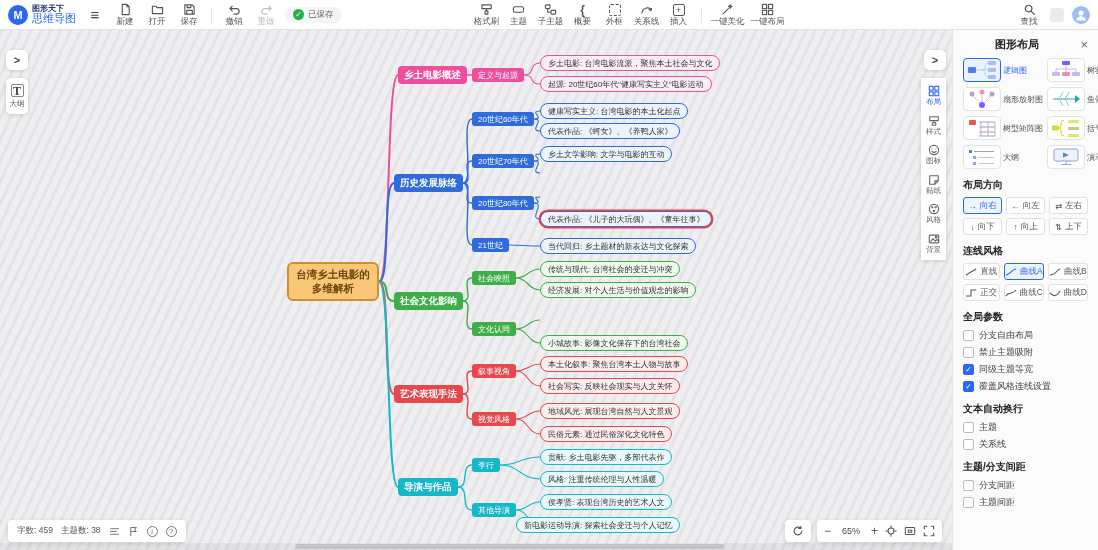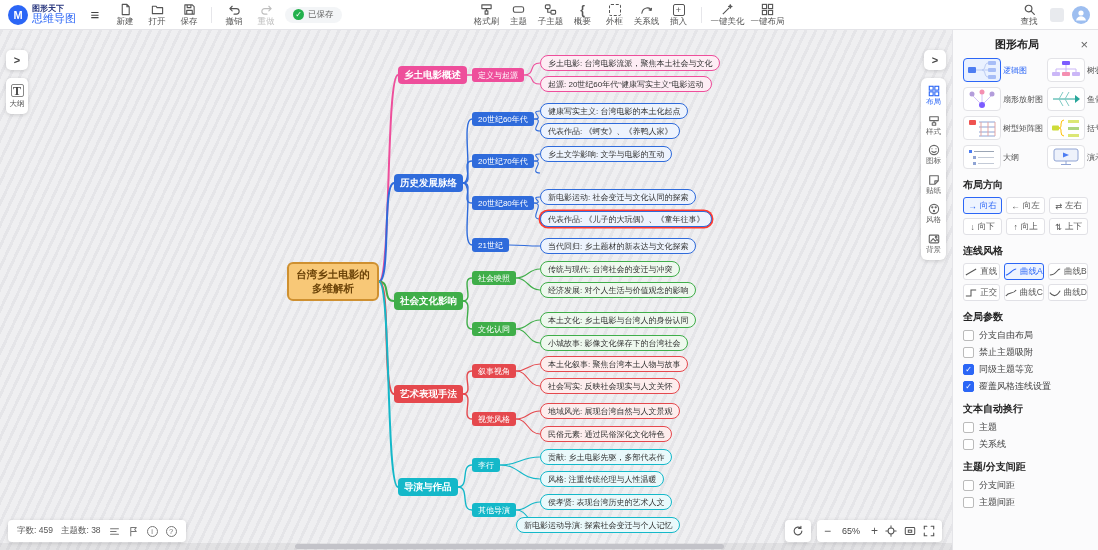--- a/index.html
+++ b/index.html
@@ -60,21 +60,21 @@
     box-shadow:0 1px 4px rgba(0,0,0,.15); z-index:5; display:flex; align-items:center;
     justify-content:center; cursor:pointer; color:#444;}
   .m-expand { left:6px; top:20px; width:22px; height:20px; font-size:11px; font-weight:bold;}
   .m-outline { left:6px; top:48px; width:22px; height:36px; flex-direction:column; gap:2px;}
   .m-outline .tico { font-family:"Liberation Serif",serif; font-weight:bold; font-size:12px;
     border:1px solid #888; border-radius:2px; width:13px; height:13px; line-height:12px; text-align:center;}
   .m-outline .olbl { font-size:7.5px; color:#555;}
   .p-collapse { right:6px; top:20px; width:22px; height:20px; font-size:11px; font-weight:bold; position:absolute;}
 
   .strip { position:absolute; right:6px; top:48px; width:25px; background:#fff;
-    border-radius:6px; box-shadow:0 1px 4px rgba(0,0,0,.15); z-index:5;
+    border-radius:0; box-shadow:0 1px 4px rgba(0,0,0,.15); z-index:5;
     display:flex; flex-direction:column; align-items:center; padding:7px 0; gap:9px;}
   .strip-item { display:flex; flex-direction:column; align-items:center; gap:1px;
     color:#666; cursor:pointer;}
   .strip-item .slbl { font-size:7.5px; line-height:1;}
   .strip-item.active { color:#2b66f6; }
 
   .statusbar { position:absolute; left:8px; bottom:8px; height:22px; background:#fff;
     border-radius:4px; box-shadow:0 1px 4px rgba(0,0,0,.15); z-index:5;
     display:flex; align-items:center; gap:8px; padding:0 9px; font-size:8.5px; color:#555;}
   .statusbar .sico { color:#777; display:flex; align-items:center; cursor:pointer;}
@@ -328,26 +328,24 @@
     <div class="node badge p4" style="left:472px;top:334px">叙事视角</div>
     <div class="node badge p4" style="left:472px;top:382px">视觉风格</div>
     <div class="node badge p5" style="left:472px;top:428px">李行</div>
     <div class="node badge p5" style="left:472px;top:473px">其他导演</div>
 
     <div class="node leaf p1" style="left:540px;top:25px">乡土电影: 台湾电影流派，聚焦本土社会与文化</div>
     <div class="node leaf p1" style="left:540px;top:46px">起源: 20世纪60年代“健康写实主义”电影运动</div>
     <div class="node leaf p2" style="left:540px;top:73px">健康写实主义: 台湾电影的本土化起点</div>
     <div class="node leaf p2" style="left:540px;top:93px">代表作品: 《蚵女》、《养鸭人家》</div>
     <div class="node leaf p2" style="left:540px;top:116px">乡土文学影响: 文学与电影的互动</div>
-    <div class="node leaf p2" style="left:540px;top:159px">新电影运动: 社会变迁与文化认同的探索</div>
     <div class="node leaf p2 selected" style="left:540px;top:181px">代表作品: 《儿子的大玩偶》、《童年往事》</div>
     <div class="node leaf p2" style="left:540px;top:208px">当代回归: 乡土题材的新表达与文化探索</div>
     <div class="node leaf p3" style="left:540px;top:231px">传统与现代: 台湾社会的变迁与冲突</div>
     <div class="node leaf p3" style="left:540px;top:252px">经济发展: 对个人生活与价值观念的影响</div>
-    <div class="node leaf p3" style="left:540px;top:282px">本土文化: 乡土电影与台湾人的身份认同</div>
     <div class="node leaf p3" style="left:540px;top:305px">小城故事: 影像文化保存下的台湾社会</div>
     <div class="node leaf p4" style="left:540px;top:326px">本土化叙事: 聚焦台湾本土人物与故事</div>
     <div class="node leaf p4" style="left:540px;top:348px">社会写实: 反映社会现实与人文关怀</div>
     <div class="node leaf p4" style="left:540px;top:373px">地域风光: 展现台湾自然与人文景观</div>
     <div class="node leaf p4" style="left:540px;top:396px">民俗元素: 通过民俗深化文化特色</div>
     <div class="node leaf p5" style="left:540px;top:419px">贡献: 乡土电影先驱，多部代表作</div>
     <div class="node leaf p5" style="left:540px;top:441px">风格: 注重传统伦理与人性温暖</div>
     <div class="node leaf p5" style="left:540px;top:464px">侯孝贤: 表现台湾历史的艺术人文</div>
     <div class="node leaf p5" style="left:516px;top:487px">新电影运动导演: 探索社会变迁与个人记忆</div>
 

